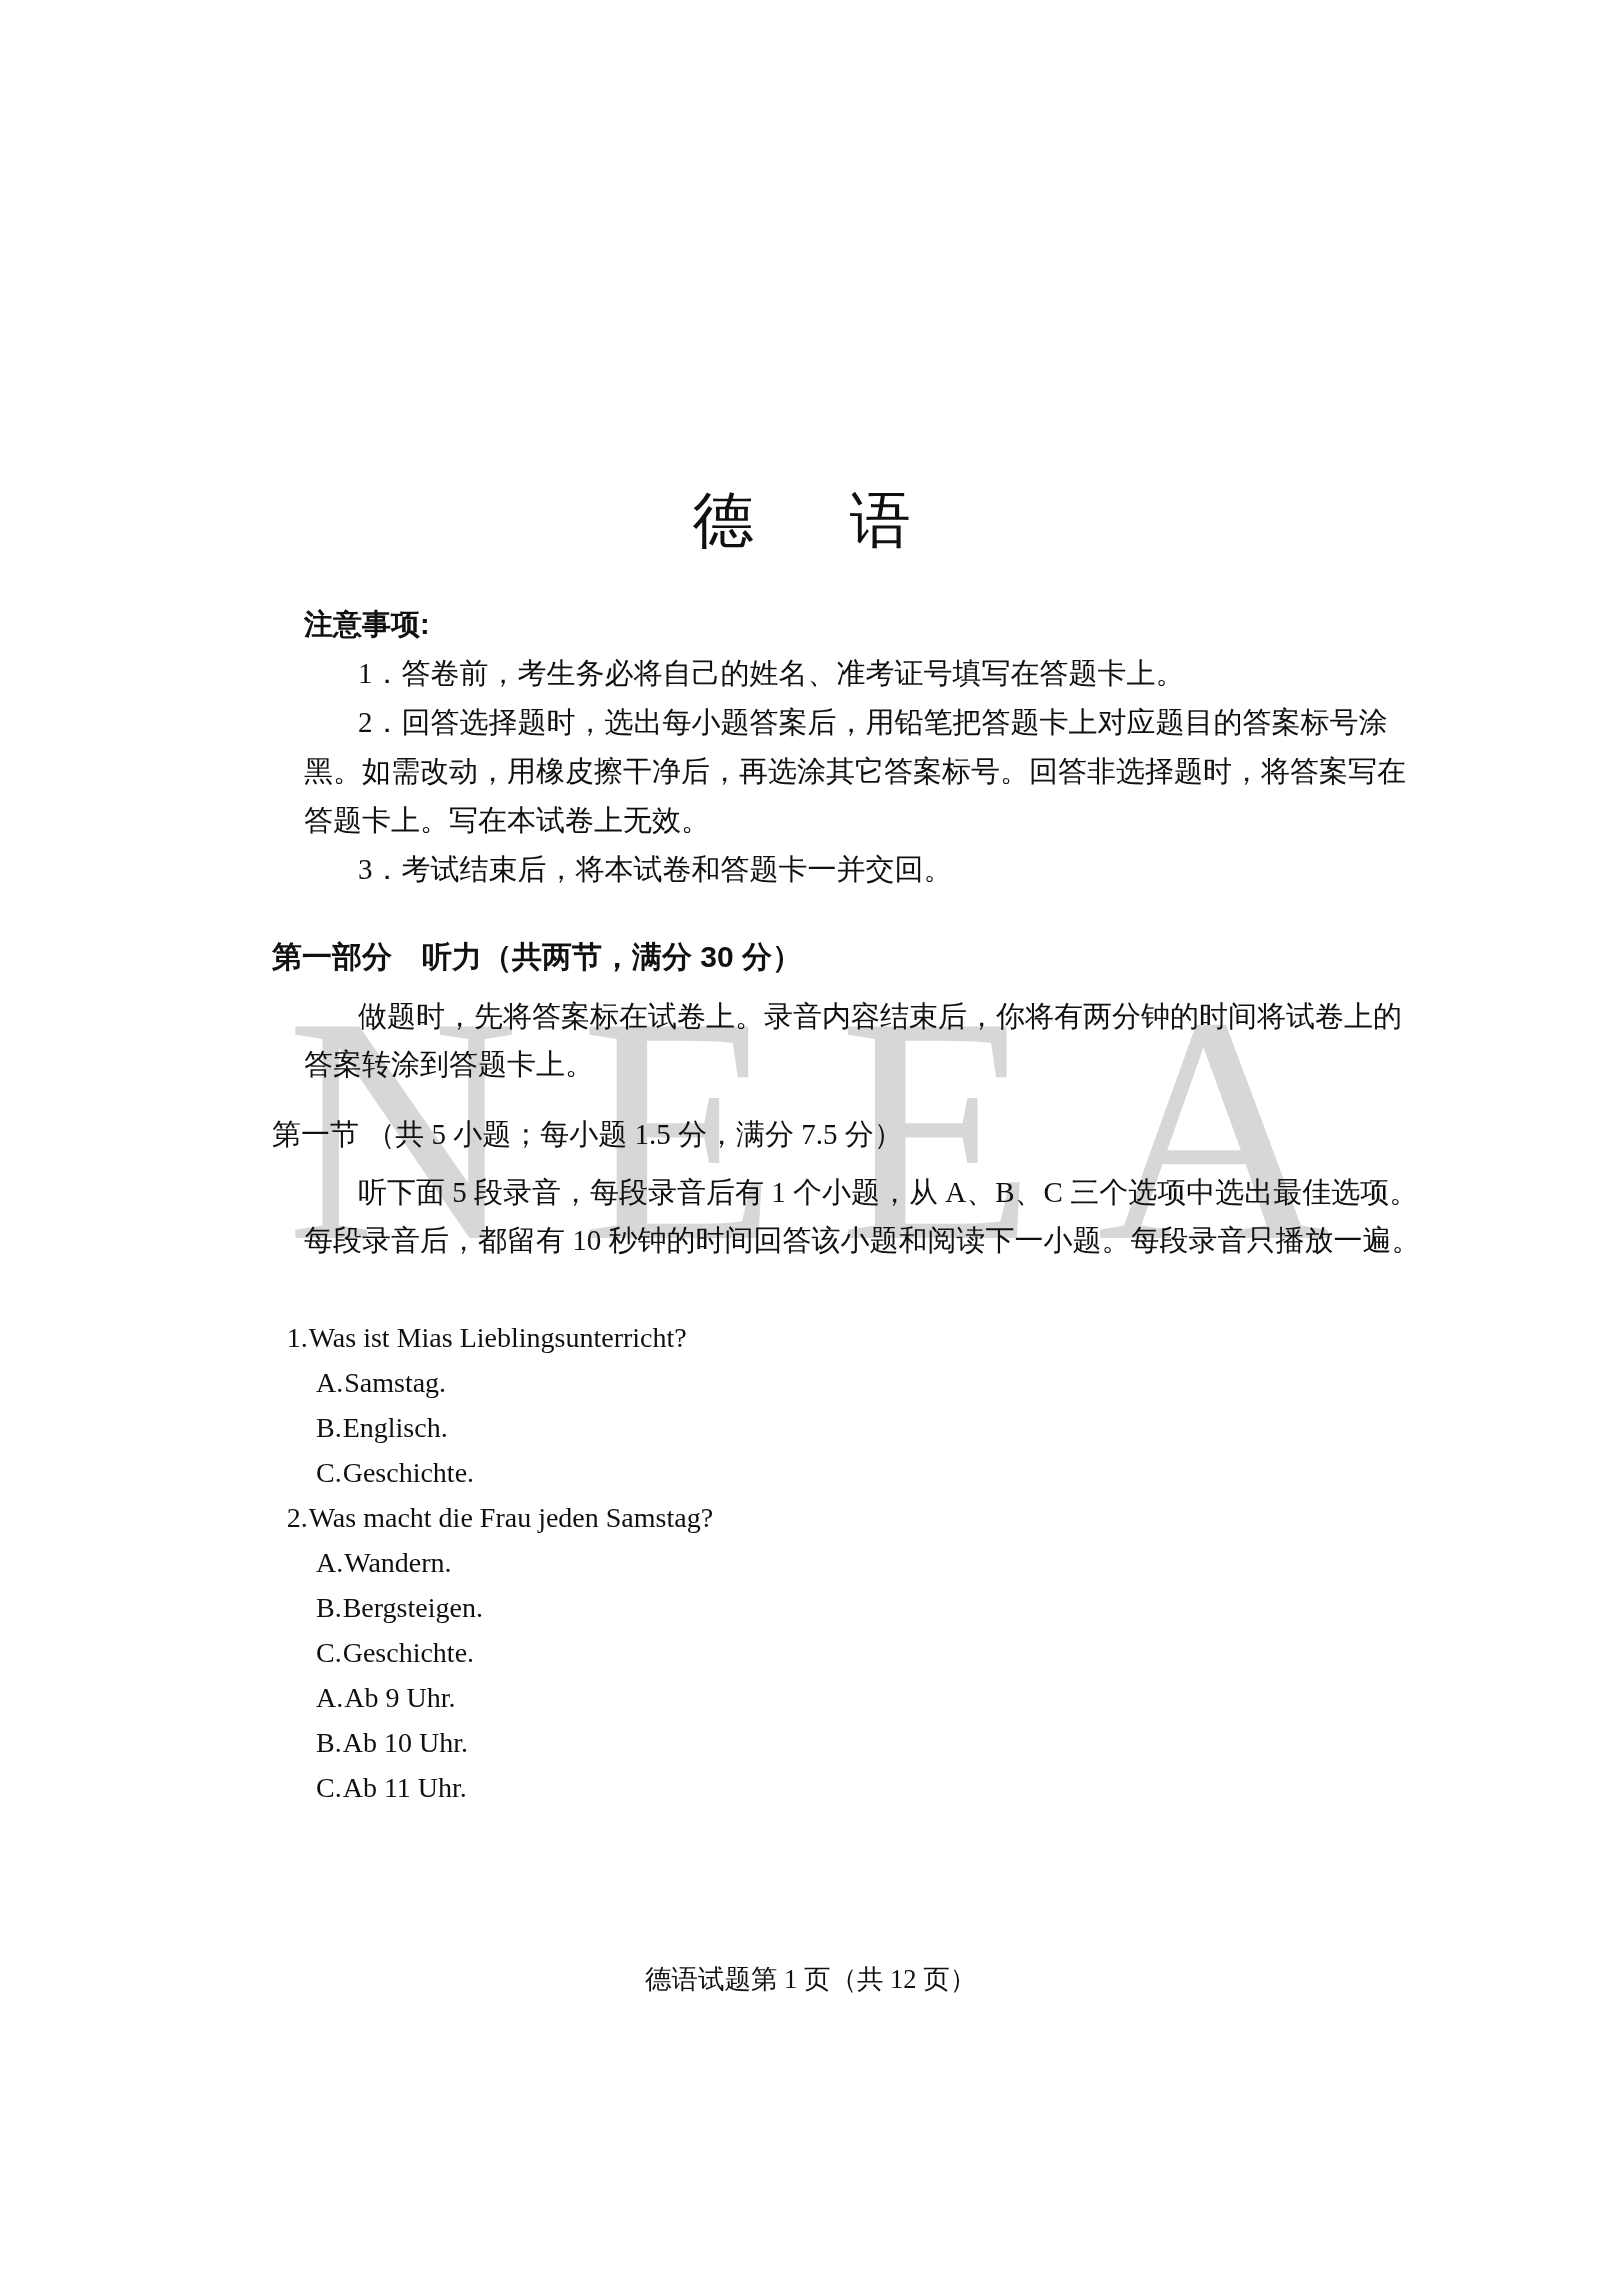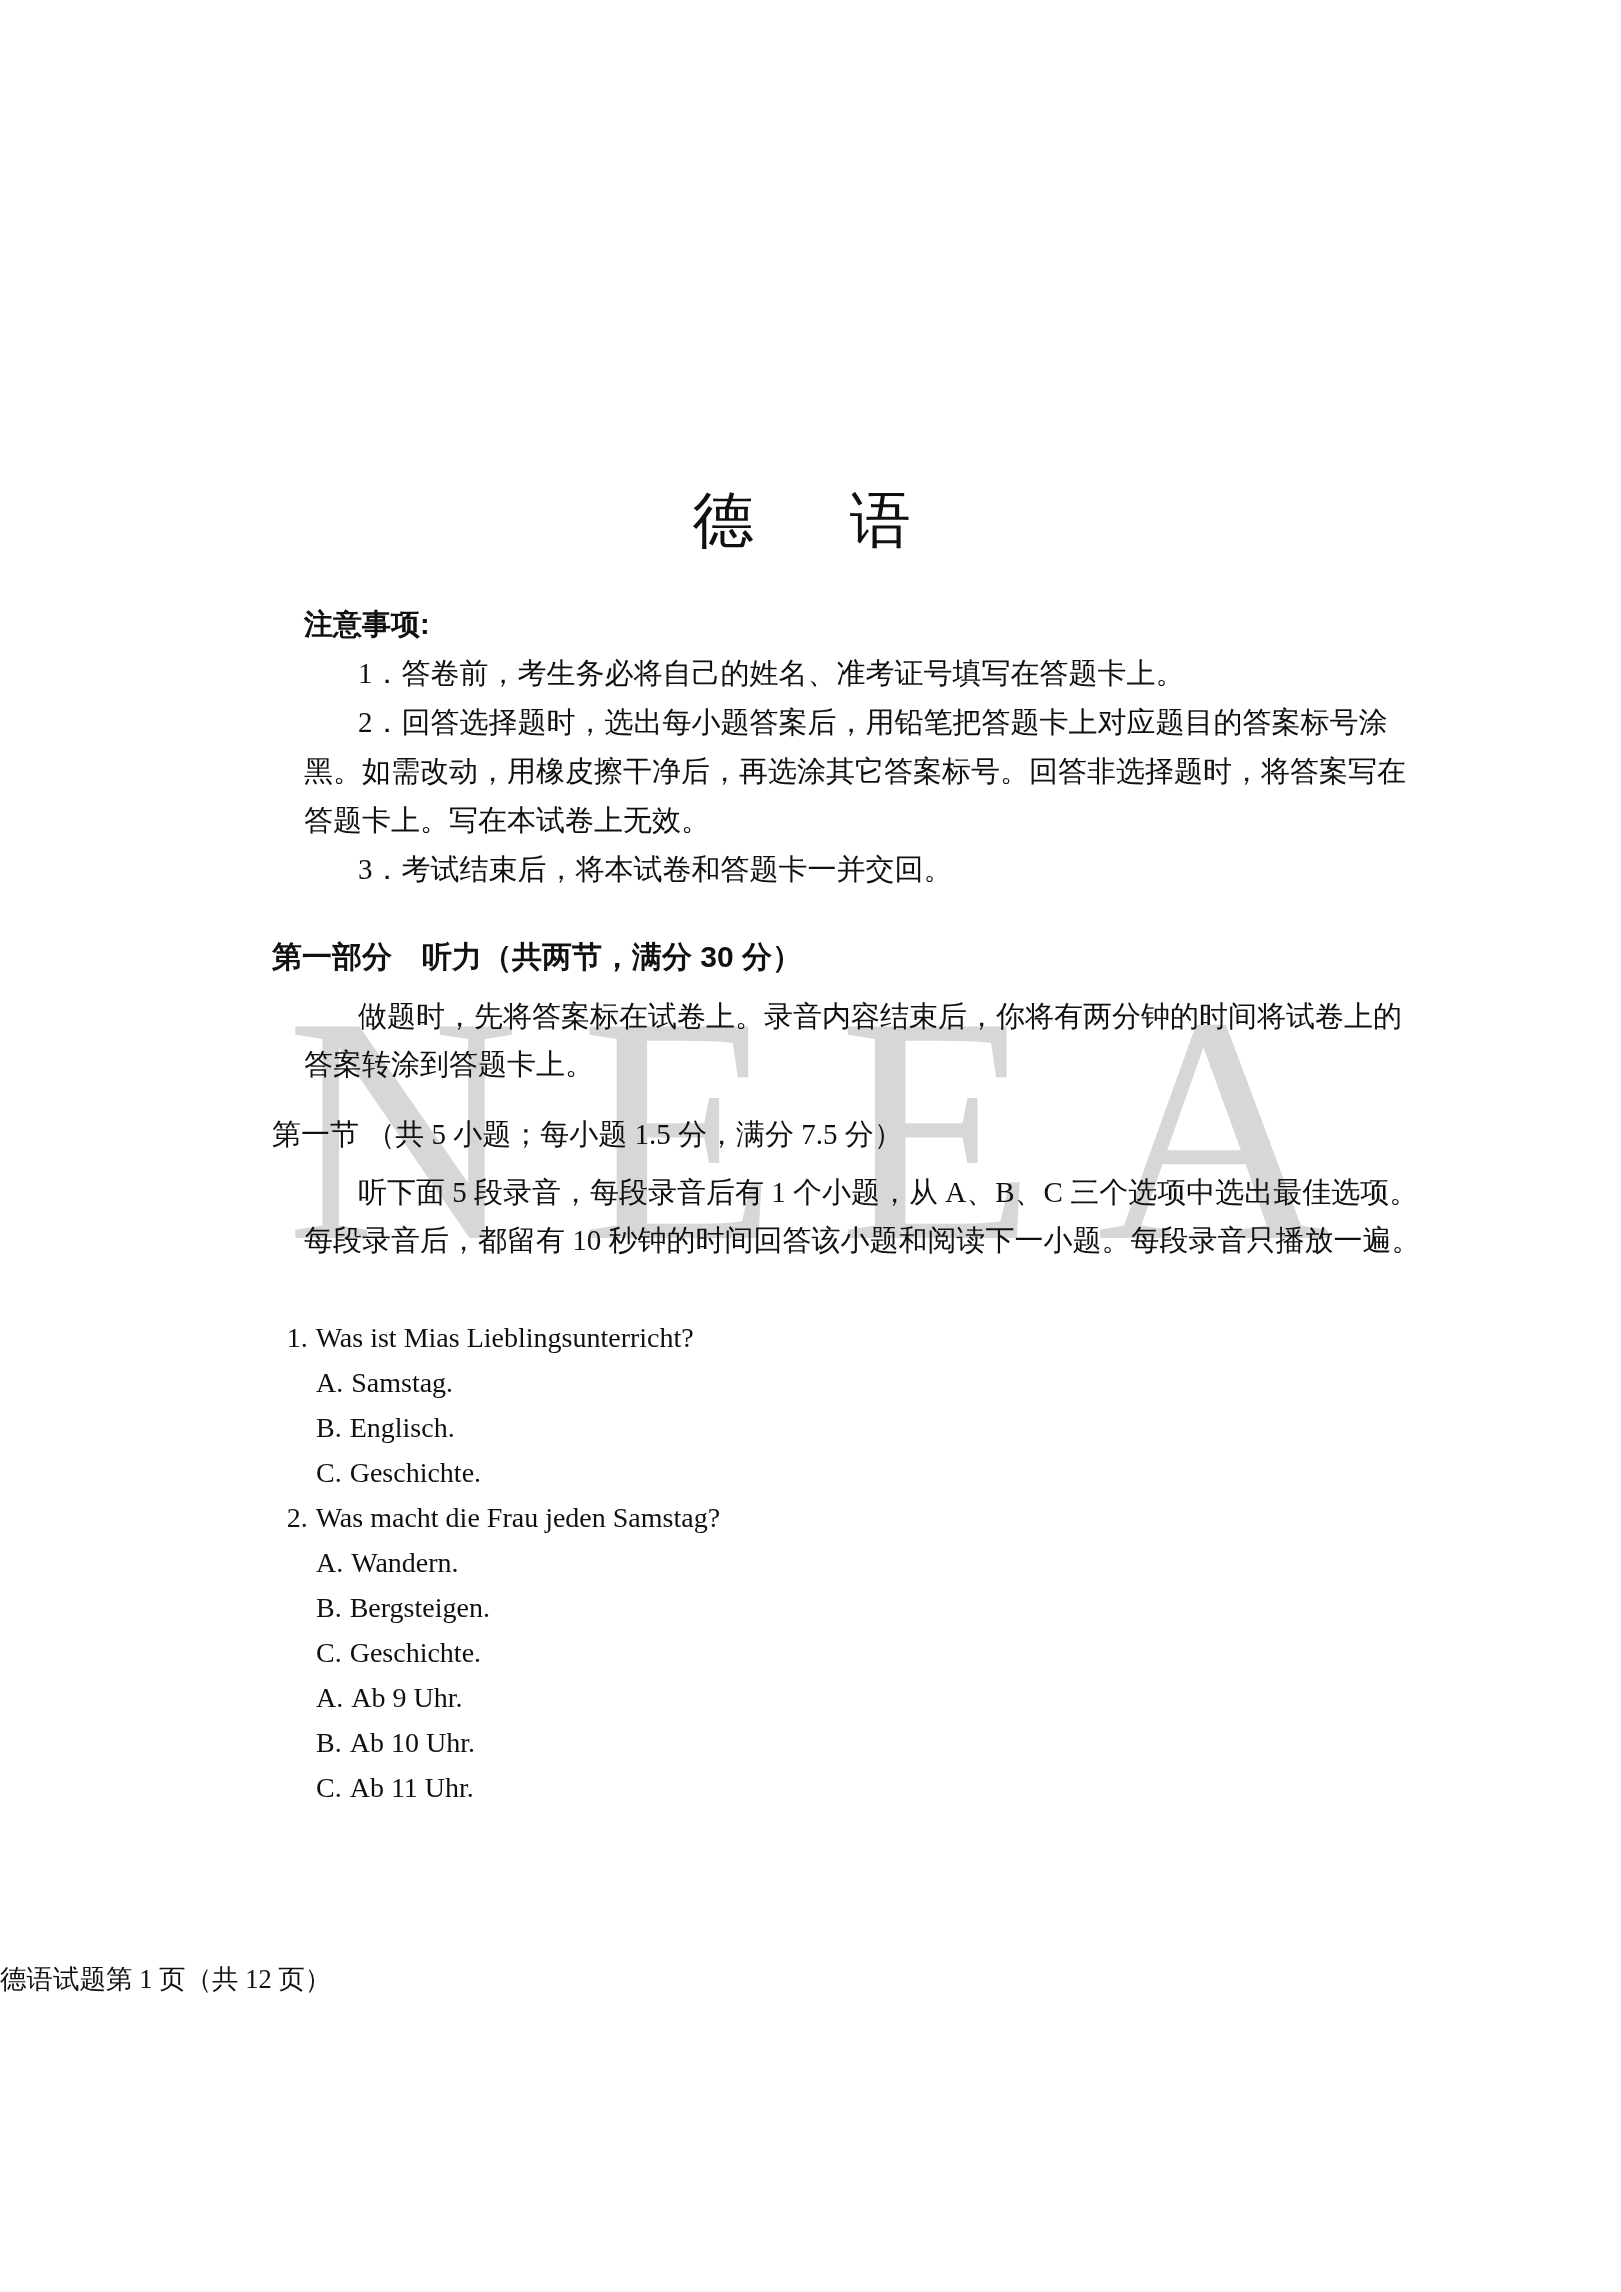--- a/index.html
+++ b/index.html
@@ -55,23 +55,24 @@
   .s1-intro { top: 1168px; line-height: 48px; }
   .questions {
     left: 272px;
     top: 1315px;
     width: 1106px;
     font-size: 28px;
     line-height: 45px;
   }
   .q-line { padding-left: 14.7px; white-space: nowrap; }
   .o-line { padding-left: 44px; white-space: nowrap; }
-  .q-text, .o-text { margin-left: 8px; }
+  .q-text, .o-text { margin-left: 1px; }
   .footer {
     left: 0; right: 0; top: 1966px;
+    text-align: center;
     font-size: 26.5px;
     line-height: 1;
     white-space: nowrap;
   }
 </style>
 </head>
 <body>
 
 <div class="page">
 

